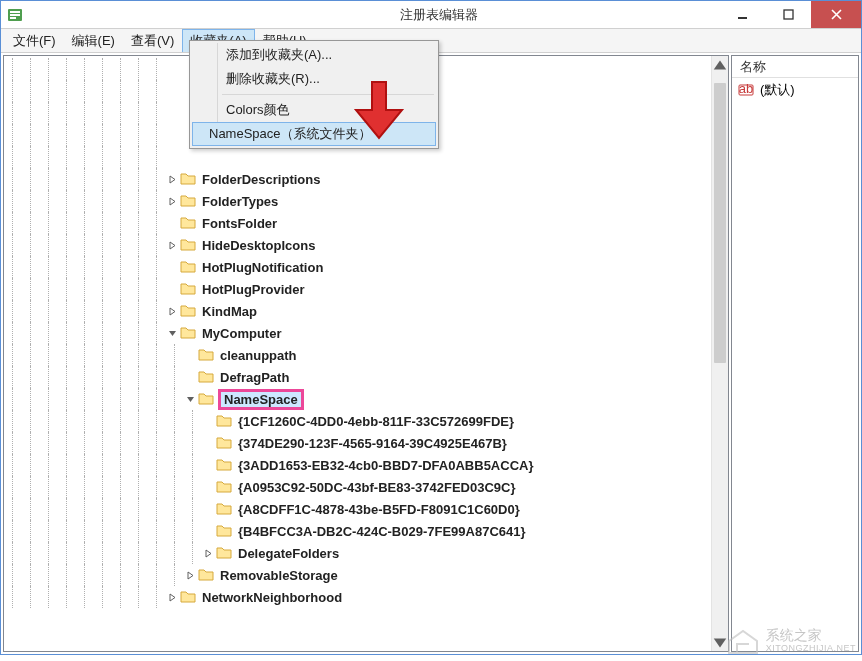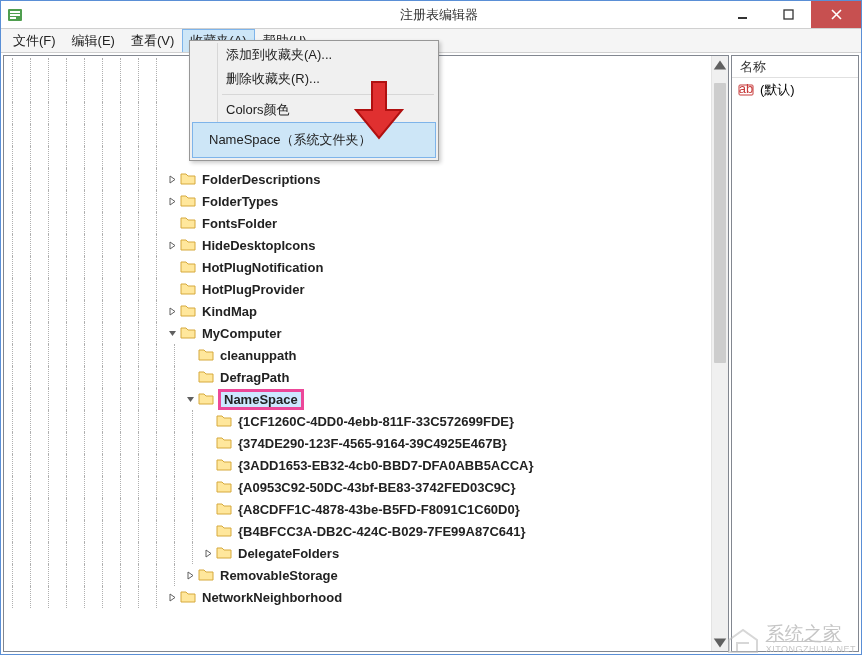--- a/index.html
+++ b/index.html
@@ -34,21 +34,21 @@
 .indent-cell::before { content:""; position:absolute; left:8px; top:0; bottom:0; border-left:1px dotted #b0b0b0; }
 .expander { width: 12px; height: 12px; margin-right: 2px; display:flex; align-items:center; justify-content:center; color:#5a5a5a; }
 .expander svg { width:9px; height:9px; }
 .folder-icon { width: 16px; height: 16px; margin-right: 4px; display:flex; align-items:center; justify-content:center; }
 .tree-label { color: #222; padding: 0 2px; }
 .tree-label.selected { background: #cde8ff; border: 3px solid #ec4899; padding: 0 3px; }
 
 .dropdown { position: absolute; left: 189px; top: 40px; width: 250px; background: #f0f0f0; border: 1px solid #979797; box-shadow: 2px 2px 4px rgba(0,0,0,.2); z-index: 10; padding: 2px; }
 .dropdown-gutter { position:absolute; left:2px; top:2px; bottom:2px; width:26px; background:#f0f0f0; border-right:1px solid #d7d7d7; }
 .dd-item { position:relative; height: 24px; display: flex; align-items: center; padding-left: 34px; color: #222; }
-.dd-item.highlight { background: #cde6f7; border: 1px solid #7eb4ea; padding-left: 16px; height:36px; }
+.dd-item.highlight { background: #cde6f7; border: 1px solid #7eb4ea; padding-left: 16px; height:24px; }
 .dd-sep { height: 1px; margin: 3px 2px 3px 30px; background: #d7d7d7; position:relative; }
 
 .red-arrow { position:absolute; left:352px; top:78px; z-index:11; pointer-events:none; }
 
 .watermark { position:absolute; right:6px; bottom:6px; color:#bcbcbc; font-size:12px; display:flex; align-items:center; gap:6px; pointer-events:none; opacity:.85; }
 .watermark .wm-text { line-height:1.1; text-align:left; }
 .watermark svg { opacity:.7; }
 
 .scrollbar-emu { position:absolute; right:0; top:0; bottom:0; width:17px; background:#f0f0f0; border-left:1px solid #e3e3e3; display:flex; flex-direction:column; }
 .sb-btn { height:17px; display:flex; align-items:center; justify-content:center; color:#606060; }
@@ -668,16 +668,16 @@
 <svg class="red-arrow" width="54" height="66">
   <path d="M20 4 L34 4 L34 32 L50 32 L27 60 L4 32 L20 32 Z" fill="#e03030" stroke="#b01010" stroke-width="2"></path>
 </svg>
 
 <div class="watermark">
   <svg width="34" height="28" viewBox="0 0 34 28">
       <path d="M3 14 L17 4 L31 14 L31 26 L3 26 Z" fill="none" stroke="#bcbcbc" stroke-width="2"></path>
       <path d="M11 26 L11 17 L23 17" fill="none" stroke="#bcbcbc" stroke-width="2"></path>
     </svg>
   <div class="wm-text">
-    <div style="font-size:19px;text-decoration:underline;">系统之家</div>
+    <div style="font-size:14px;">系统之家</div>
     <div style="font-size:9px; letter-spacing:.5px;">XITONGZHIJIA.NET</div>
   </div>
 </div>
 
 </body></html>

